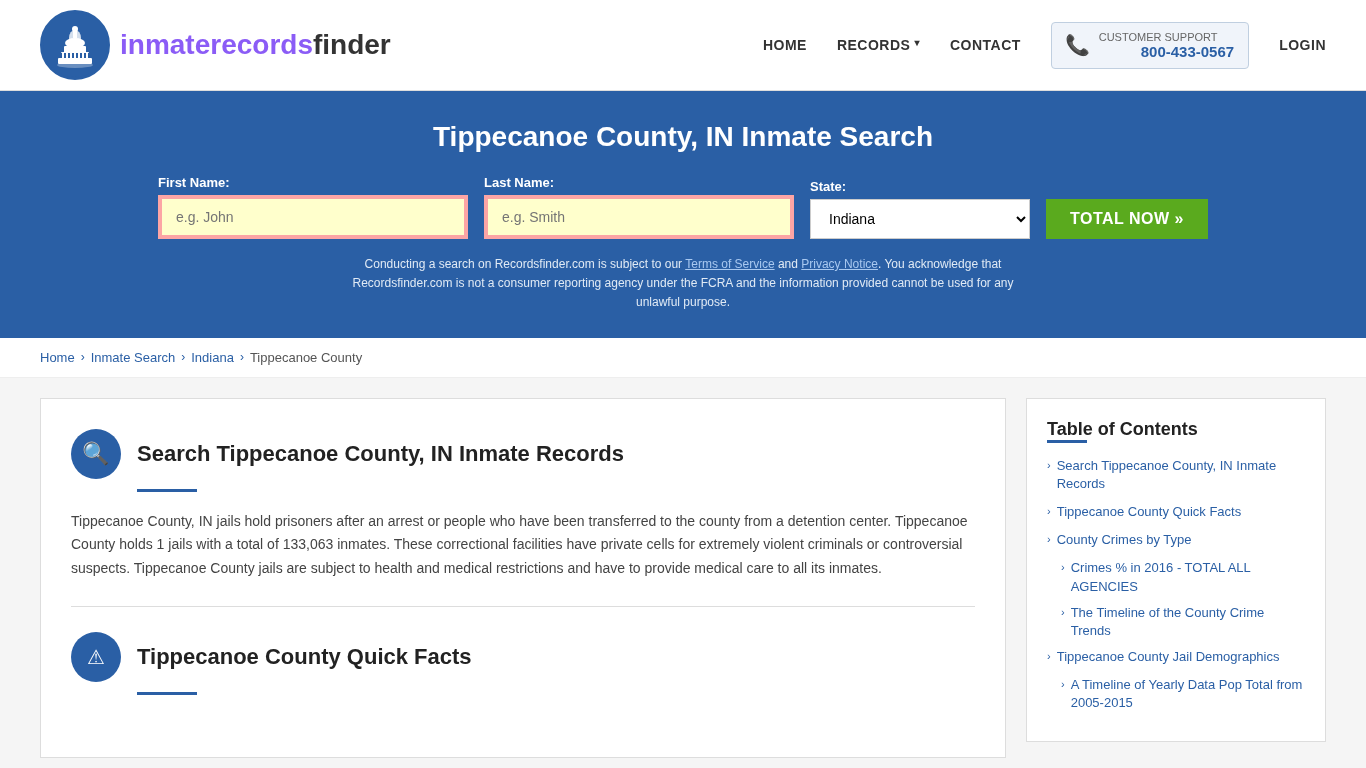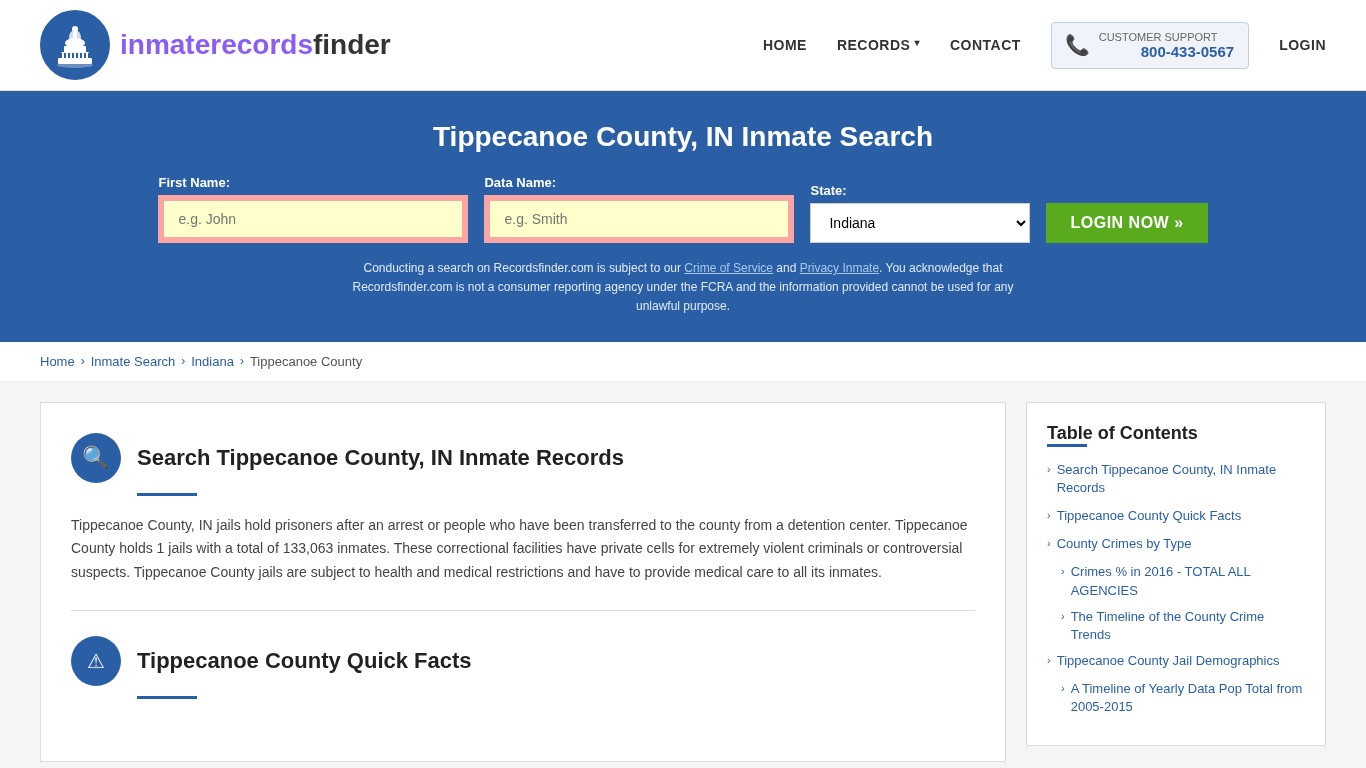--- a/index.html
+++ b/index.html
@@ -93,21 +93,21 @@
       display: flex;
       align-items: flex-end;
       gap: 16px;
       justify-content: center;
       margin-bottom: 16px;
     }
     .form-group { display: flex; flex-direction: column; align-items: flex-start; gap: 5px; }
     .form-label { color: #fff; font-size: 13px; font-weight: 600; }
     .form-input {
       background: #ffffcc;
-      border: 6px solid #fca5a5;
+      border: 4px solid #fca5a5;
       padding: 10px 14px;
       font-size: 14px;
       color: #999;
       outline: none;
       width: 310px;
     }
     #state-select {
       background: #fff;
       border: 1px solid #ccc;
       padding: 10px 14px;
@@ -307,40 +307,40 @@
 </div>
 
 <div id="hero">
   <h1 id="hero-title">Tippecanoe County, IN Inmate Search</h1>
   <div id="search-form">
     <div class="form-group">
       <label class="form-label">First Name:</label>
       <input class="form-input" type="text" placeholder="e.g. John" style="">
     </div>
     <div class="form-group">
-      <label class="form-label">Data Name:</label>
+      <label class="form-label">Last Name:</label>
       <input class="form-input" type="text" placeholder="e.g. Smith" style="">
     </div>
     <div class="form-group">
       <label class="form-label">State:</label>
       <select id="state-select">
         <option>Indiana</option>
         <option>Alabama</option>
         <option>Alaska</option>
         <option>California</option>
         <option>Florida</option>
         <option>Illinois</option>
         <option>New York</option>
         <option>Texas</option>
       </select>
     </div>
-    <button id="search-btn">LOGIN NOW »</button>
+    <button id="search-btn">TOTAL NOW »</button>
   </div>
   <div id="disclaimer">
-    Conducting a search on Recordsfinder.com is subject to our <a>Crime of Service</a> and <a>Privacy Inmate</a>. You acknowledge that Recordsfinder.com is not a consumer reporting agency under the FCRA and the information provided cannot be used for any unlawful purpose.
+    Conducting a search on Recordsfinder.com is subject to our <a>Terms of Service</a> and <a>Privacy Notice</a>. You acknowledge that Recordsfinder.com is not a consumer reporting agency under the FCRA and the information provided cannot be used for any unlawful purpose.
   </div>
 </div>
 
 <div id="breadcrumb">
   <a class="breadcrumb-link">Home</a>
   <span class="breadcrumb-sep">›</span>
   <a class="breadcrumb-link">Inmate Search</a>
   <span class="breadcrumb-sep">›</span>
   <a class="breadcrumb-link">Indiana</a>
   <span class="breadcrumb-sep">›</span>

